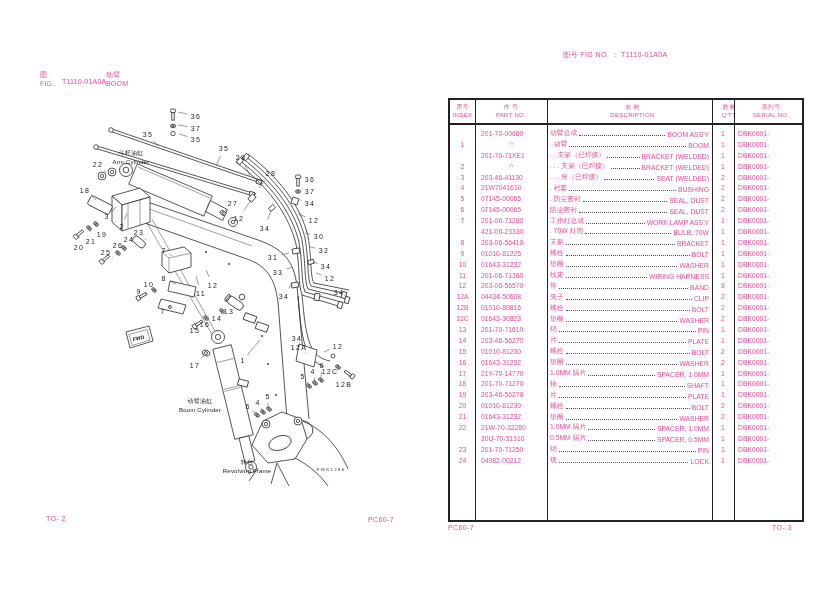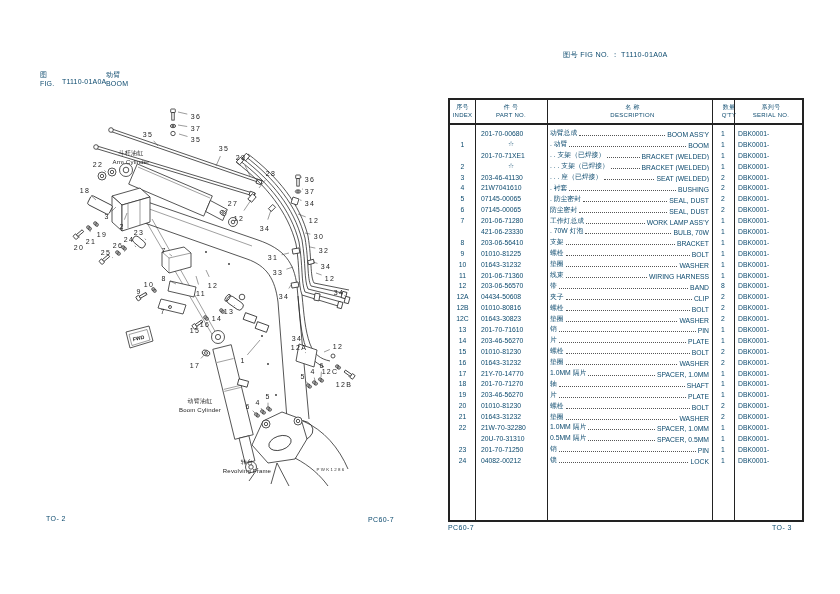--- a/index.html
+++ b/index.html
@@ -1,17 +1,17 @@
 <!DOCTYPE html>
 <html><head>
 <meta charset="utf-8">
 <style>
   html,body{margin:0;padding:0;background:#e8e8e8;}
   .page{position:relative;width:840px;height:594px;background:#ffffff;overflow:hidden;
-        font-family:"Liberation Sans","DejaVu Sans",sans-serif;color:#0c4a6e;}
+        font-family:"Liberation Sans","DejaVu Sans",sans-serif;color:#ec4899;}
   .abs{position:absolute;}
   .hdr-small{font-size:7px;line-height:9px;letter-spacing:.2px;}
   .figno-hdr{font-size:7.2px;letter-spacing:.3px;}
   .footer-txt{font-size:7px;letter-spacing:.4px;}
 
   
   .ptable{position:absolute;left:448px;top:98px;width:356px;height:424px;
           border:2px solid #222;box-sizing:border-box;background:#fff;}
   .vline{position:absolute;top:0;bottom:0;width:1px;background:#222;}
   .hline-head{position:absolute;left:0;right:0;top:23px;height:2px;background:#222;}

